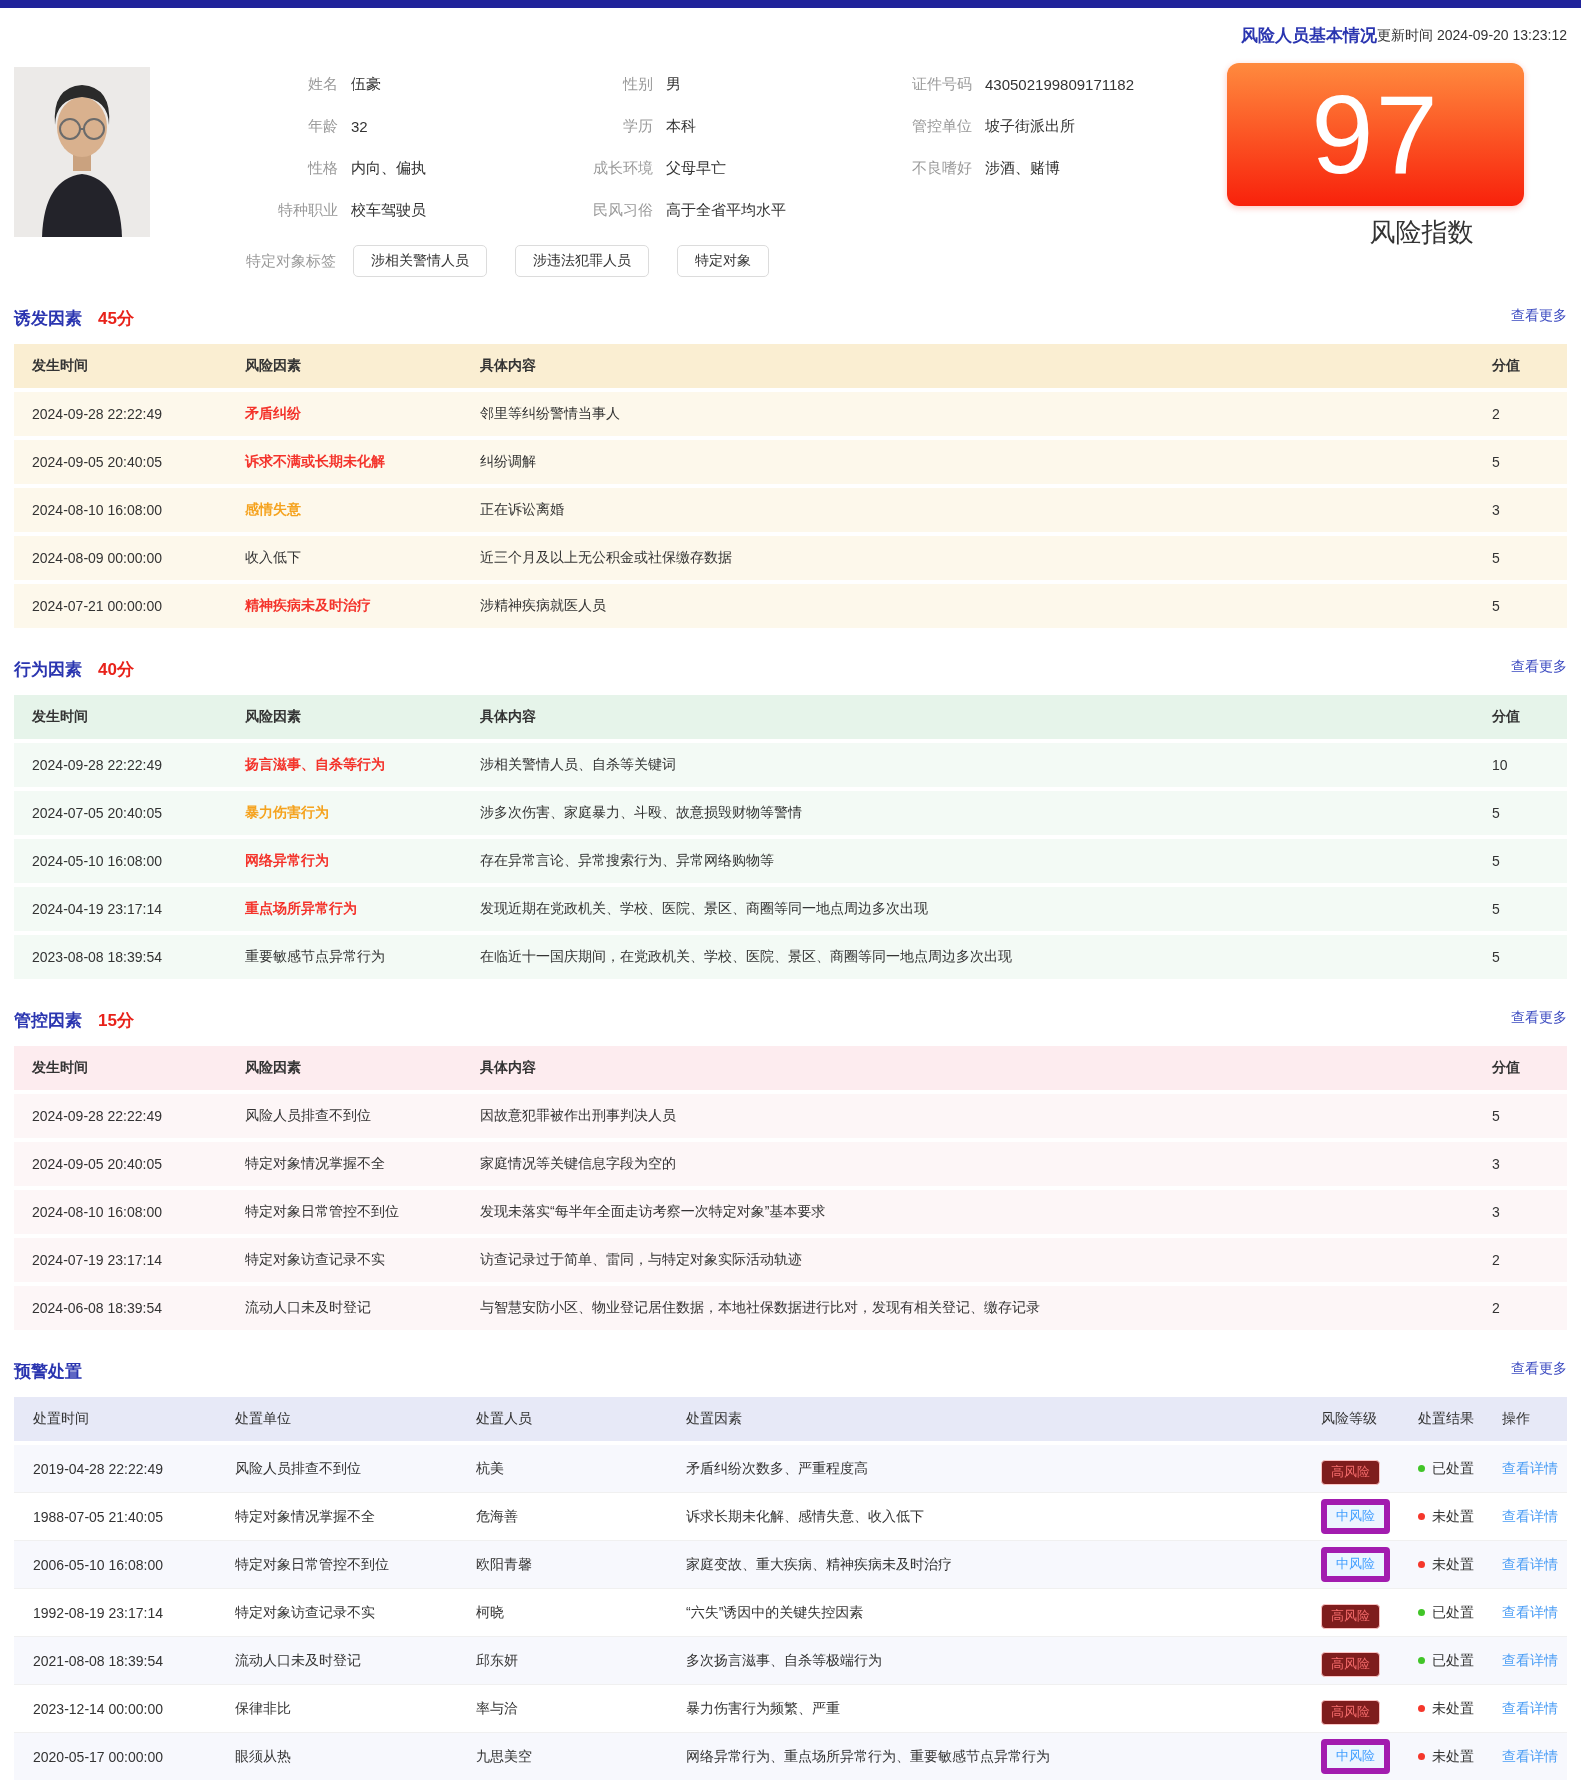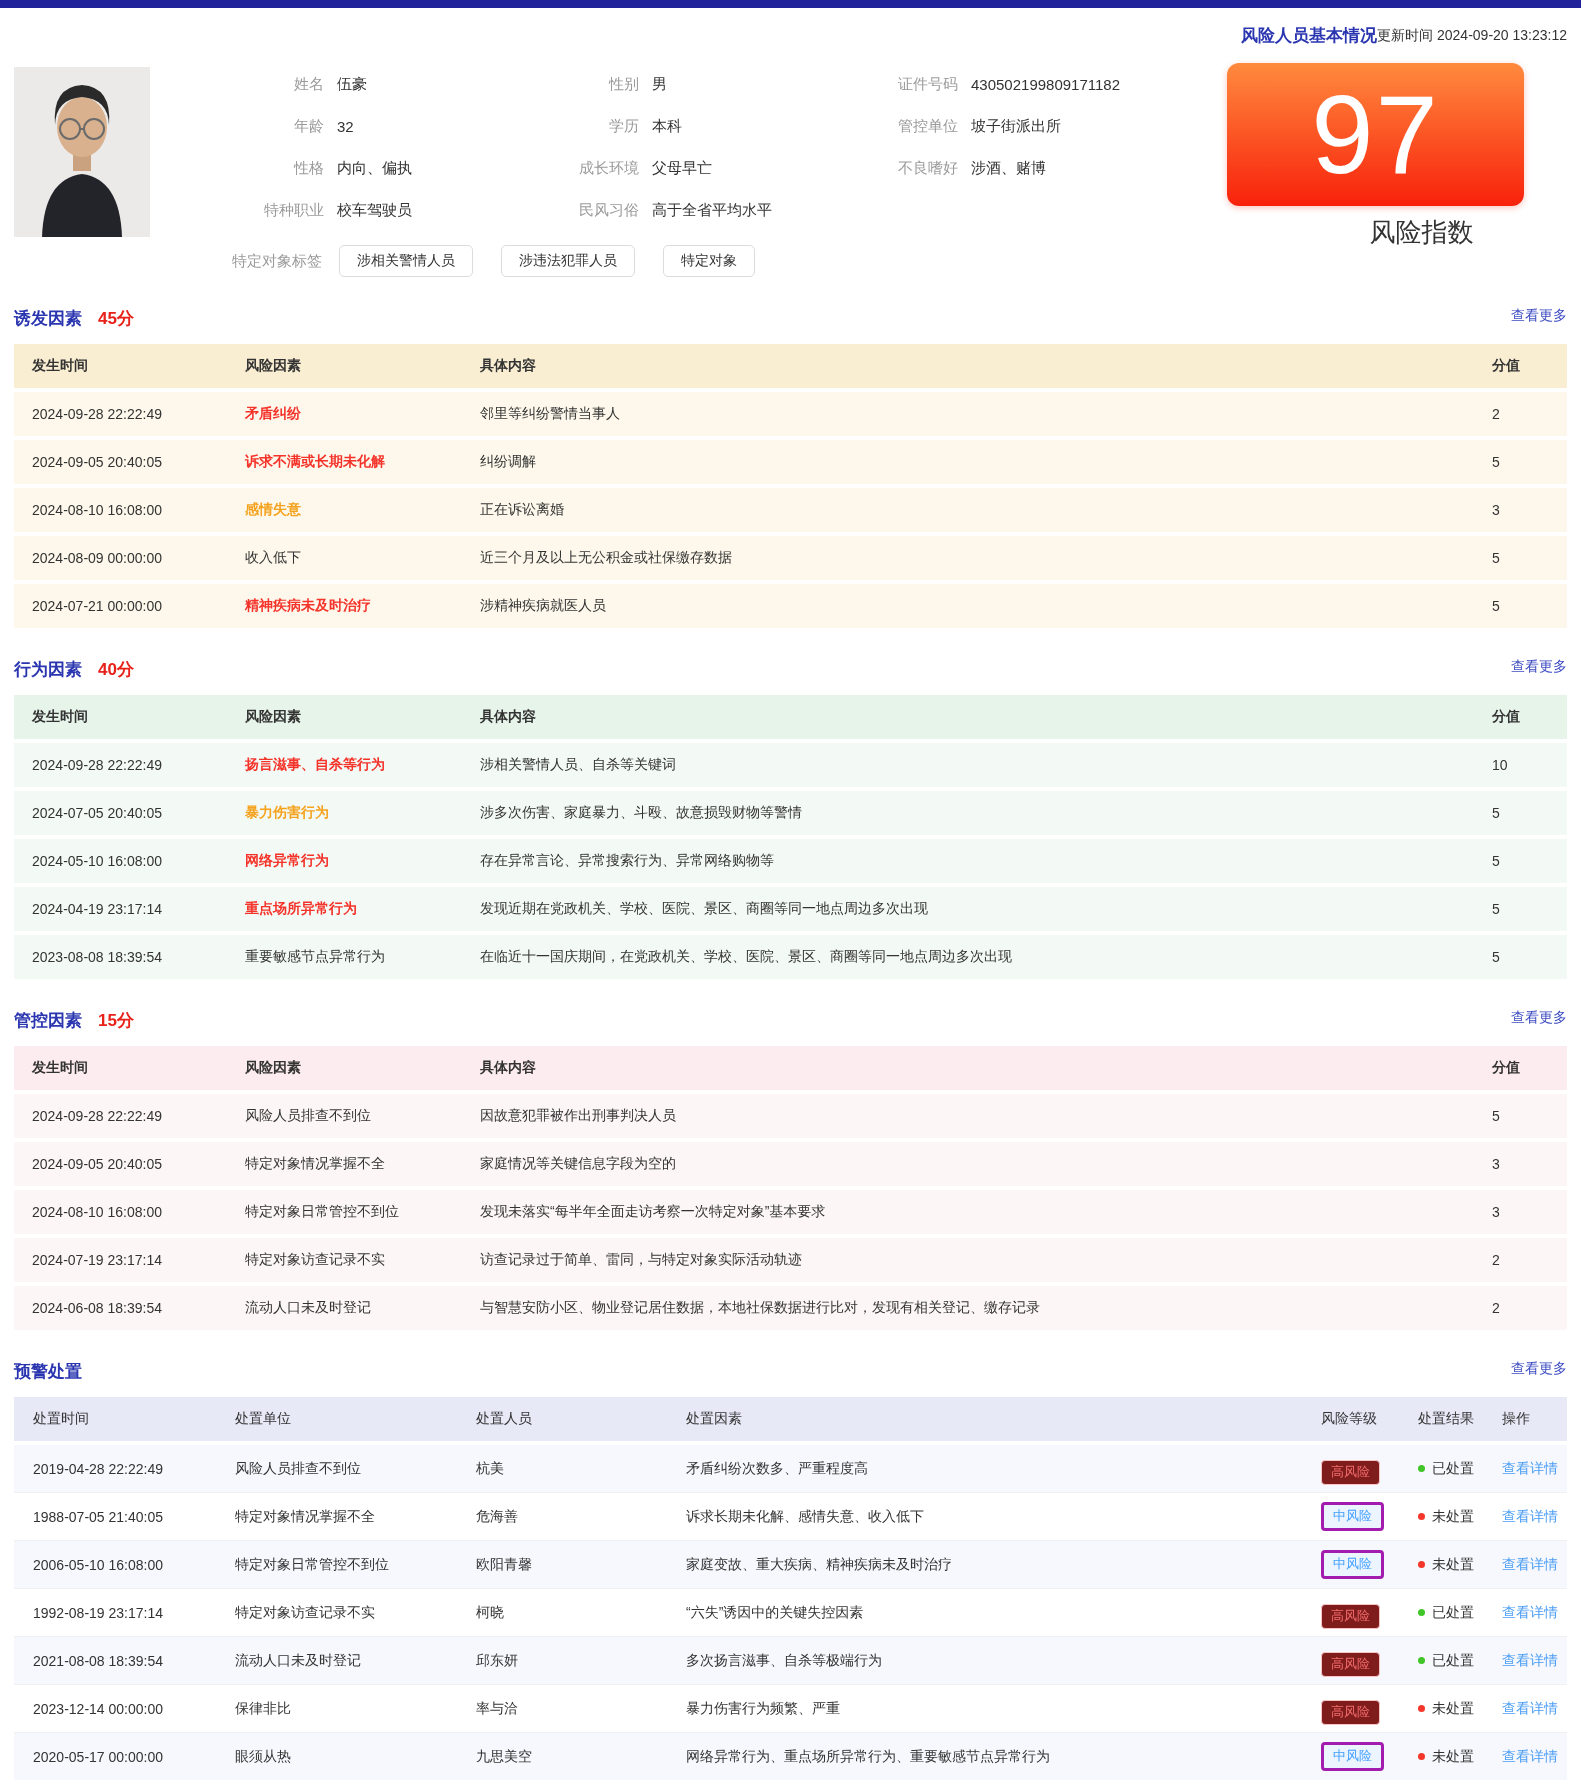--- a/index.html
+++ b/index.html
@@ -8,21 +8,21 @@
     font-family:"Liberation Sans","DejaVu Sans",sans-serif;
     font-size:14px;position:relative;overflow:hidden;
   }
   .topbar{height:8px;background:#20239a;}
   .container{padding:0 14px;}
   
   .page-head{display:flex;align-items:center;justify-content:flex-end;padding:16px 0 10px;}
   .page-title{font-size:17px;font-weight:bold;color:#2a35b0;}
   .update-time{font-size:14px;color:#333;}
   
-  .profile{position:relative;margin-top:6px;min-height:218px;}
+  .profile{position:relative;margin-top:6px;min-height:218px;padding-left:14px;}
   .photo{position:absolute;left:0;top:4px;width:136px;height:170px;background:#eceae8;overflow:hidden;}
   .info{margin-left:150px;display:grid;grid-template-columns:330px 310px 1fr;}
   .f-row{height:42px;display:flex;align-items:center;}
   .f-label{display:inline-block;text-align:right;color:#9a9a9a;font-size:15px;flex:none;}
   .col1 .f-label{width:160px;}
   .col2 .f-label{width:145px;}
   .col3 .f-label{width:154px;}
   .f-value{margin-left:13px;font-size:15px;color:#333;white-space:nowrap;}
   .tags-row{display:flex;align-items:center;margin:14px 0 0 150px;}
   .tags-label{display:inline-block;width:158px;text-align:right;color:#9a9a9a;font-size:15px;}
@@ -54,21 +54,21 @@
   .c-factor[data-color="red"]{color:#f4332b;font-weight:bold;}
   .c-factor[data-color="orange"]{color:#f5a31f;font-weight:bold;}
   
   .d .hrow,.d .brow{display:grid;grid-template-columns:202px 241px 210px 635px 97px 84px 1fr;
        align-items:center;padding-left:19px;}
   .d .hrow{height:44px;background:#e7e9f7;font-weight:normal;font-size:14px;border-bottom:4px solid #fff;}
   .d .brow{height:47px;background:#fff;border-bottom:1px solid #f0f0f0;font-size:14px;}
   .d-rows .brow:nth-child(odd){background:#f7f8fd;}
   .badge{display:inline-block;font-size:13px;padding:3px 9px;border-radius:4px;line-height:1.3;}
   .badge[data-type="high"]{color:#f56c6c;background:#7f1d1d;border:1px solid #fbc4c4;margin-top:8px;}
-  .badge[data-type="medium"]{color:#409eff;background:#ecf5ff;border:3px solid #a21caf;}
+  .badge[data-type="medium"]{color:#409eff;background:#ecf5ff;border:6px solid #a21caf;}
   .result{display:flex;align-items:center;gap:7px;}
   .result::before{content:"";width:7px;height:7px;border-radius:50%;flex:none;background:#999;}
   .result[data-type="done"]::before{background:#41c528;}
   .result[data-type="pending"]::before{background:#f5372b;}
   .detail-link{color:#4a9df5;cursor:pointer;}
   span{white-space:nowrap;}
   .c-content,.c-dfactor{overflow:hidden;text-overflow:ellipsis;}
 </style>
 </head>
 <body>

